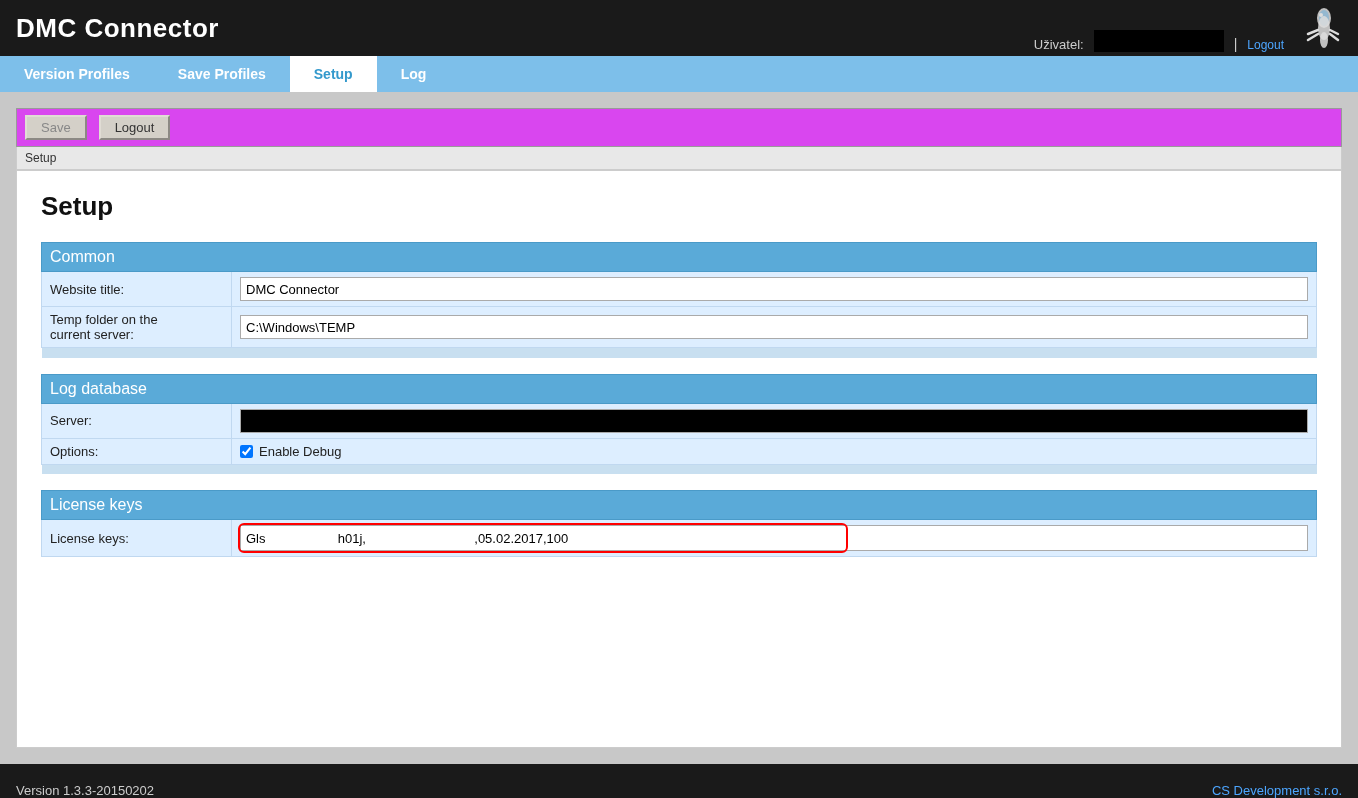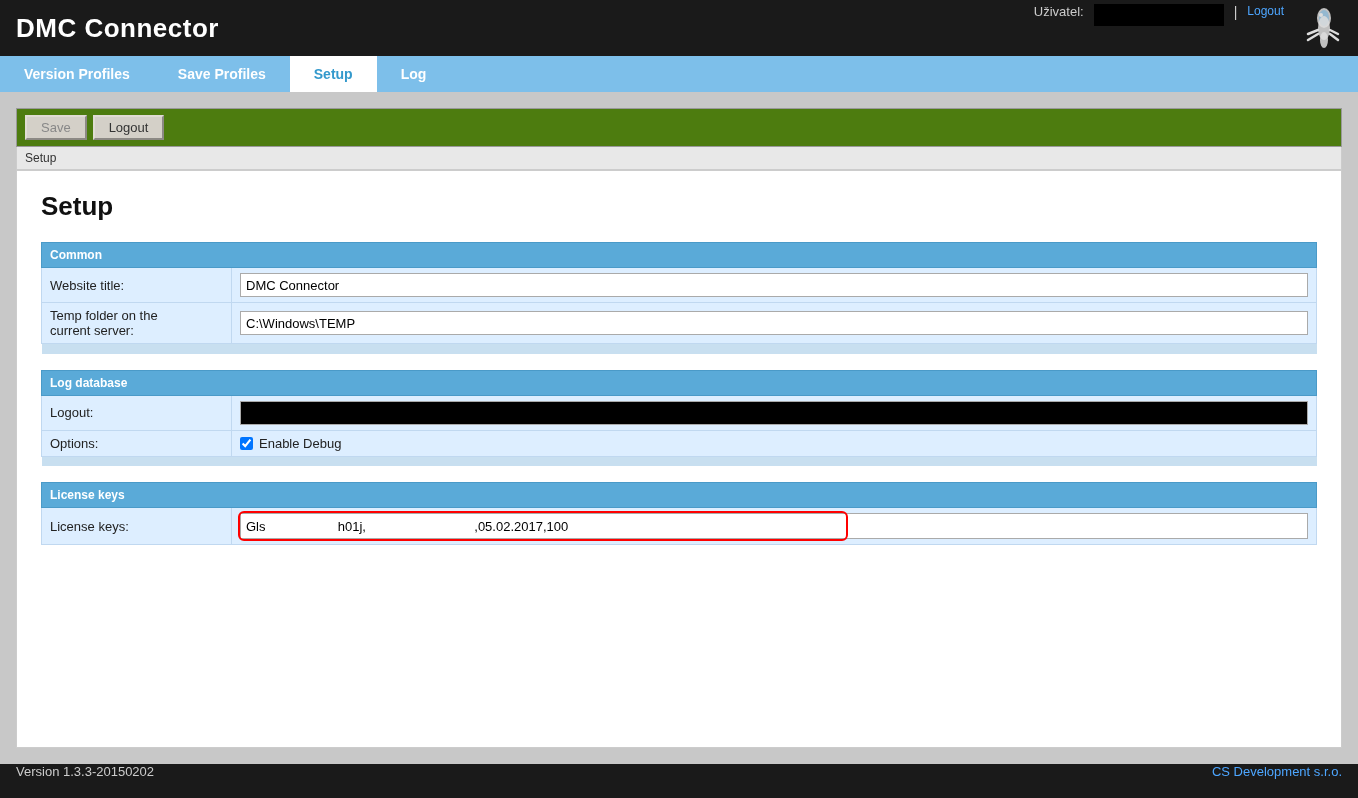--- a/index.html
+++ b/index.html
@@ -17,21 +17,21 @@
       flex-shrink: 0;
     }
     .header-title {
       font-size: 26px;
       font-weight: bold;
       color: white;
       letter-spacing: 0.5px;
     }
     .header-right {
       display: flex;
-      align-items: flex-start;
+      align-items: flex-end;
       gap: 10px;
     }
     .header-user-label {
       color: #ccc;
       font-size: 13px;
     }
     .header-user-input {
       background: #000;
       color: #000;
       border: none;
@@ -77,25 +77,25 @@
       flex: 1;
       background: #c8c8c8;
       display: flex;
       flex-direction: column;
       padding: 16px;
       overflow: auto;
     }
 
     
     .toolbar {
-      background: #4d7c0f;
+      background: #d946ef;
       border: 1px solid #999;
       display: flex;
       align-items: center;
-      gap: 6px;
+      gap: 12px;
       padding: 6px 8px;
       margin-bottom: 0;
     }
     .toolbar-btn {
       background: #d4d0c8;
       border: 2px outset #e0dcd4;
       padding: 3px 14px;
       font-size: 13px;
       cursor: pointer;
       color: #333;
@@ -136,22 +136,22 @@
 
     
     .section-table {
       width: 100%;
       border-collapse: collapse;
       margin-bottom: 16px;
     }
     .section-header-row td {
       background: #5aaad8;
       color: white;
-      font-weight: bold;
-      font-size: 12px;
+      font-weight: normal;
+      font-size: 16px;
       padding: 5px 8px;
       border: 1px solid #4a9ac8;
     }
     .field-row td {
       background: #ddeeff;
       border: 1px solid #c0d8f0;
       padding: 5px 8px;
       vertical-align: middle;
     }
     .field-label {
@@ -214,21 +214,21 @@
       gap: 6px;
       font-size: 13px;
       color: #222;
     }
 
     
     .footer {
       background: #1a1a1a;
       color: #ccc;
       display: flex;
-      align-items: flex-start;
+      align-items: flex-end;
       justify-content: space-between;
       padding: 0 16px;
       height: 34px;
       flex-shrink: 0;
     }
     .footer-version {
       font-size: 13px;
       color: #ccc;
     }
     .footer-company {
@@ -313,21 +313,21 @@
           </tr>
     </tbody>
       </table>
 
     <table class="section-table">
       <tbody>
           <tr class="section-header-row">
         <td colspan="2">Log database</td>
       </tr>
       <tr class="field-row">
-        <td class="field-label">Logout:</td>
+        <td class="field-label">Server:</td>
         <td class="field-value">
           <input class="field-input redacted" type="text" value="" style="">
         </td>
       </tr>
       <tr class="field-row">
         <td class="field-label">Options:</td>
         <td class="field-value">
           <label class="checkbox-label">
             <input type="checkbox" checked="" style="">
             <span>Enable Debug</span>

